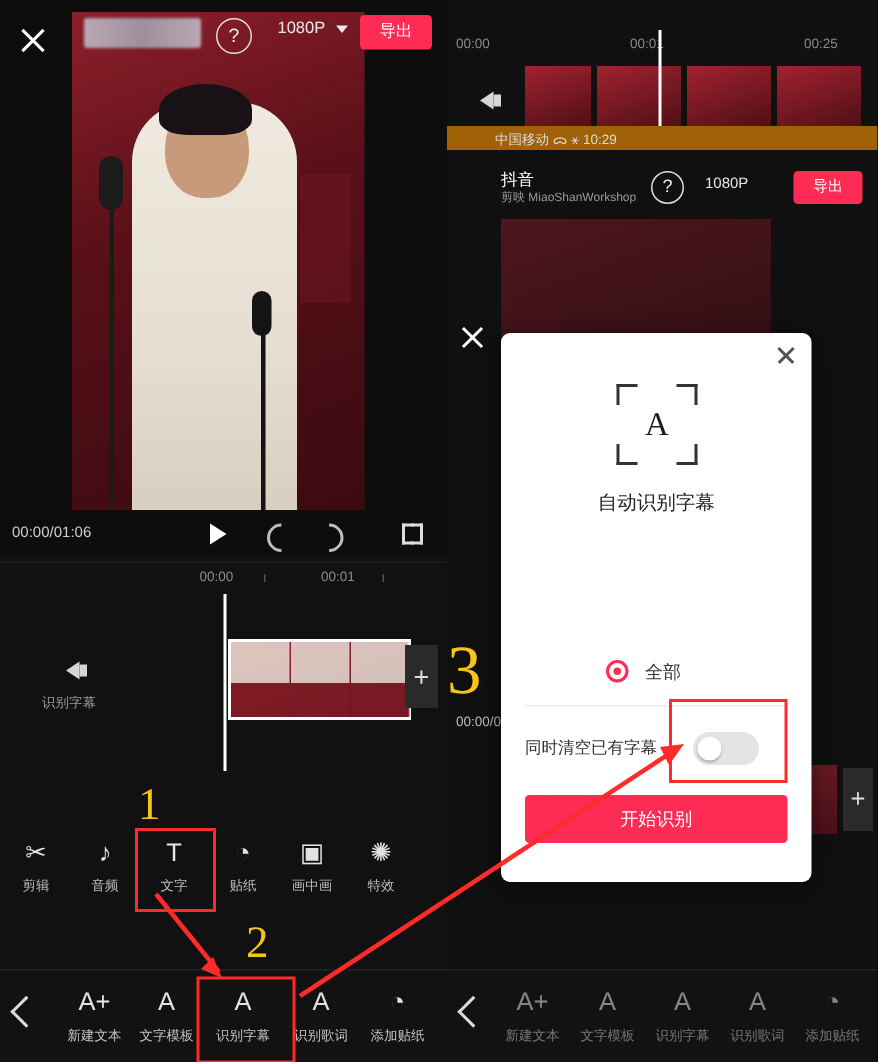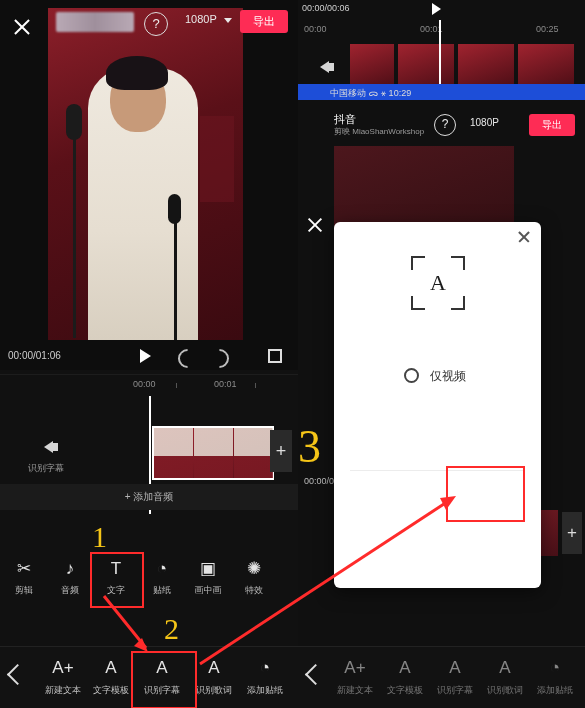--- a/index.html
+++ b/index.html
@@ -96,21 +96,21 @@
   .r-statusrow{position:absolute;left:0;top:0;width:287px;height:18px;}
   .r-time{position:absolute;left:4px;top:3px;font-size:9px;color:#cfcfcf;}
   .r-play{position:absolute;left:134px;top:3px;width:0;height:0;border-left:9px solid #fff;
        border-top:6px solid transparent;border-bottom:6px solid transparent;}
   .r-ruler{position:absolute;left:0;top:22px;width:287px;height:16px;}
   .r-ruler span{position:absolute;top:2px;font-size:9px;color:#8a8a8a;}
   .r-track{position:absolute;left:0;top:44px;width:287px;height:44px;}
   .r-vol{position:absolute;left:22px;top:12px;width:20px;height:18px;}
   .r-clip{position:absolute;top:0;height:42px;background:linear-gradient(160deg,#a0232f,#4e0e16);}
   .r-playhead{position:absolute;left:141px;top:20px;width:2px;height:70px;background:#fff;}
-  .r-statusbar{position:absolute;left:0;top:84px;width:287px;height:16px;background:#1d4ed8;}
+  .r-statusbar{position:absolute;left:0;top:84px;width:287px;height:16px;background:#a16207;}
   .r-sb{position:absolute;top:2px;font-size:9px;color:#dcdcdc;}
   .r-head{position:absolute;left:0;top:104px;width:287px;height:38px;}
   .r-logo{position:absolute;left:36px;top:8px;font-size:11px;color:#fff;}
   .r-sub{position:absolute;left:36px;top:22px;font-size:8px;color:#9a9a9a;}
   .r-q{position:absolute;left:136px;top:10px;width:20px;height:20px;border-radius:50%;border:1.5px solid #ddd;
        font-size:12px;text-align:center;line-height:19px;color:#eee;}
   .r-res{position:absolute;left:172px;top:13px;font-size:10px;color:#e8e8e8;}
   .r-export{position:absolute;right:10px;top:10px;width:46px;height:22px;background:#fe2c55;border-radius:3px;
        font-size:10px;text-align:center;line-height:22px;}
   .r-closex{position:absolute;left:8px;top:112px;width:18px;height:18px;}
@@ -228,21 +228,20 @@
       </div>
       <div class="vol-label">识别字幕</div>
       <div class="clip-sel">
         <div class="fr" style="left:0"></div>
           <div class="fr" style="left:34%"></div>
           <div class="fr" style="left:68%"></div>
       </div>
       <div class="plus-box">+</div>
     </div>
     <div class="playhead"></div>
-    <div class="addaudio">+ 添加音频</div>
 
     <div class="toolbar">
       <div class="tool" style="left:0">
         <div class="ic">✂</div>
         <div class="tl">剪辑</div>
       </div>
       <div class="tool" style="left:46px">
         <div class="ic">♪</div>
         <div class="tl">音频</div>
       </div>
@@ -285,24 +284,20 @@
       </div>
       <div class="bitem" style="left:238px">
         <div class="ic">◔</div>
         <div class="tl">添加贴纸</div>
       </div>
       <div class="bhl"></div>
     </div>
   </div>
 
   <div class="right">
-    <div class="r-statusrow">
-      <div class="r-time">00:00/00:06</div>
-      <div class="r-play"></div>
-    </div>
     <div class="r-ruler">
       <span style="left:6px">00:00</span>
       <span style="left:122px">00:01</span>
       <span style="left:238px">00:25</span>
     </div>
     <div class="r-track">
       <div class="r-vol">
         <div class="spk"></div>
           <div class="spk2"></div>
       </div>
@@ -361,29 +356,37 @@
 
   <div class="modal">
     <div class="m-close"></div>
     <div class="m-icon">
       <i></i>
         <i></i>
         <i></i>
         <i></i>
       <div class="ae">A</div>
     </div>
-
-    <div class="opt" style="top:142px">
-      <div class="rad"></div>
-      <div class="olbl">仅视频</div>
+    <div class="m-title">自动识别字幕</div>
+
+    <div class="opt" style="top:214px">
+      <div class="rad on"></div>
+      <div class="olbl">全部</div>
     </div>
 
     <div class="m-div"></div>
 
-
+    <div class="m-toggle-row">
+      <div class="m-toggle-lbl">同时清空已有字幕</div>
+      <div class="m-switch">
+        <div class="knob"></div>
+      </div>
+    </div>
+
+    <div class="m-btn">开始识别</div>
   </div>
   <div class="sw-hl"></div>
 
   <svg class="ann" width="585" height="708" style="left:0;top:0;">
 
     <line x1="104" y1="596" x2="146" y2="648" stroke="#ff2b2b" stroke-width="3"></line>
     <polygon points="148,652 134,646 142,638" fill="#ff2b2b"></polygon>
 
     <line x1="200" y1="664" x2="450" y2="500" stroke="#ff2b2b" stroke-width="3"></line>
     <polygon points="456,496 440,498 446,510" fill="#ff2b2b"></polygon>

